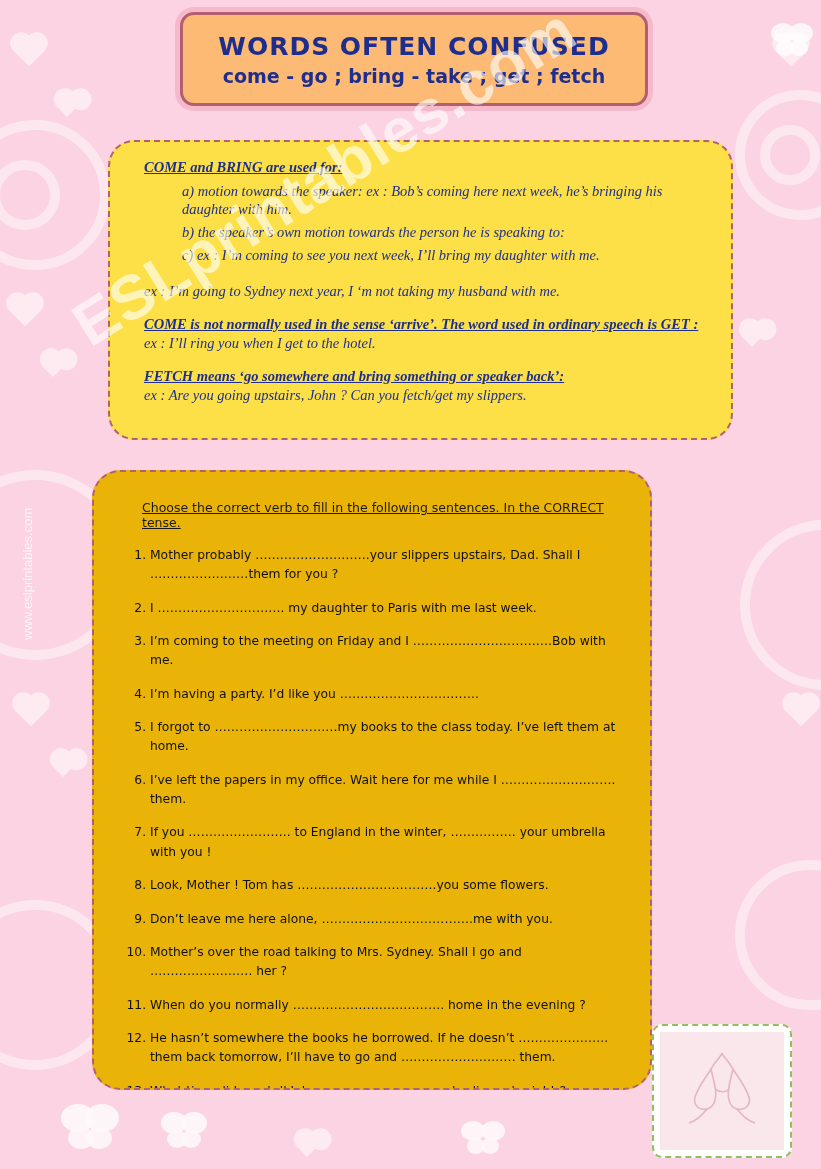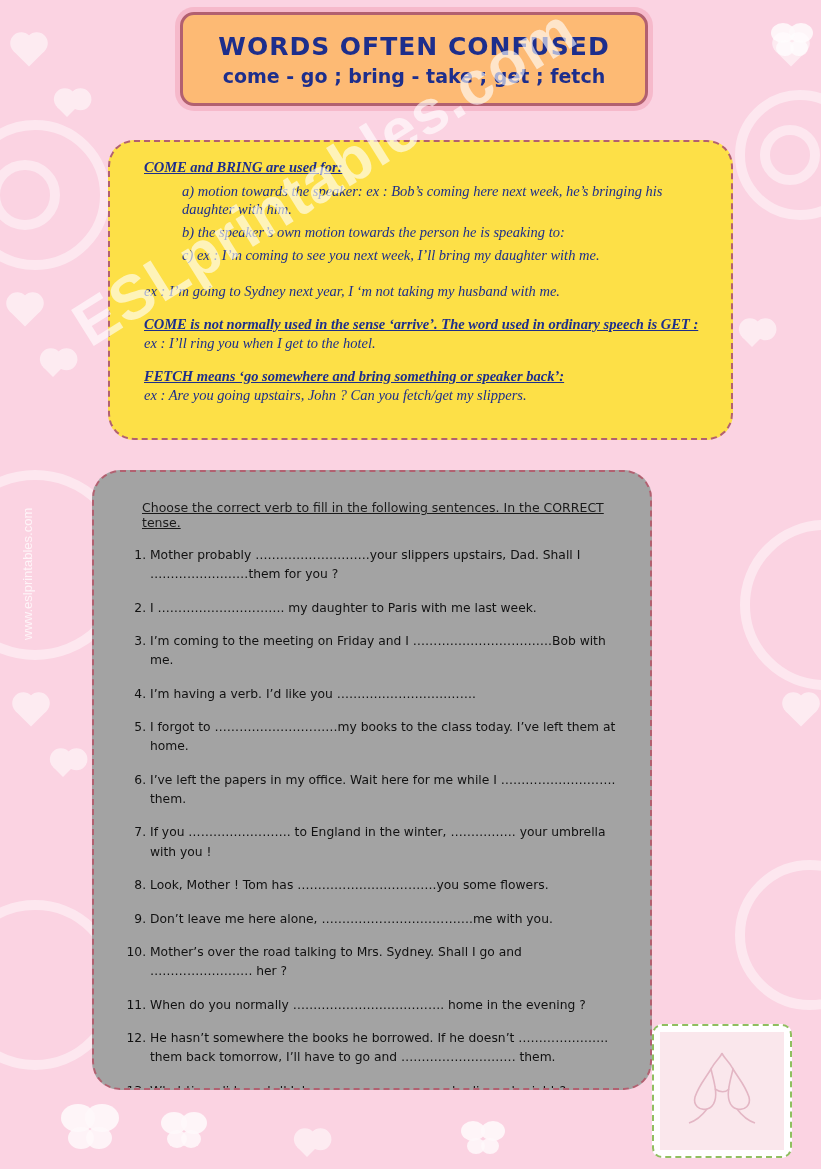--- a/index.html
+++ b/index.html
@@ -85,21 +85,21 @@
     font-style:italic; font-size:14.5px; color:#1d2e8c;
     line-height:1.3; margin:4px;
   }
   .gap { height:13px; }
 
   
   .ex-box {
     position:absolute;
     left:92px; top:470px;
     width:560px; height:620px;
-    background:#a3a3a3;
+    background:#eab308;
     border:2px dashed #b26070;
     border-radius:28px;
     padding:28px 22px 0 30px;
     overflow:hidden;
   }
   .ex-instruction {
     font-family:"DejaVu Sans", sans-serif;
     font-size:12.5px; color:#1a1a1a;
     text-decoration:underline;
     margin:0 0 16px 18px;
@@ -226,21 +226,21 @@
   <div class="rule-head">FETCH means ‘go somewhere and bring something or speaker back’:</div>
   <div class="rule-line">ex :  Are you going upstairs, John ?  Can you fetch/get my slippers.</div>
 </div>
 
 <div class="ex-box">
   <div class="ex-instruction">Choose the correct verb to fill in the following sentences.   In the CORRECT tense.</div>
   <ol class="items">
     <li>Mother probably ……………………….your slippers upstairs, Dad.  Shall I ……………………them for you ?</li>
     <li>I   …………………………. my daughter to Paris with me last week.</li>
     <li>I’m coming to the meeting on Friday and I …………………………….Bob with me.</li>
-    <li>I’m having a verb.  I’d like you …………………………….</li>
+    <li>I’m having a party.  I’d like you …………………………….</li>
     <li>I forgot to …………………………my books to the class today. I’ve left them at home.</li>
     <li>I’ve left the papers in my office.  Wait here for me while I ………………………. them.</li>
     <li>If you ……………………. to England in the winter, ……………. your umbrella with you !</li>
     <li>Look, Mother !  Tom has …………………………….you some flowers.</li>
     <li>Don’t leave me here alone, ……………………………….me with you.</li>
     <li>Mother’s over the road talking to Mrs. Sydney.  Shall I go and …………………….  her ?</li>
     <li>When do you normally ……………………………….  home in the evening ?</li>
     <li>He hasn’t somewhere the books he borrowed. If he doesn’t    …………………. them back tomorrow, I’ll have to go and  ……………………….  them.</li>
     <li>What time did you tell John   ………………………….   to dinner tonight ?</li>
 

